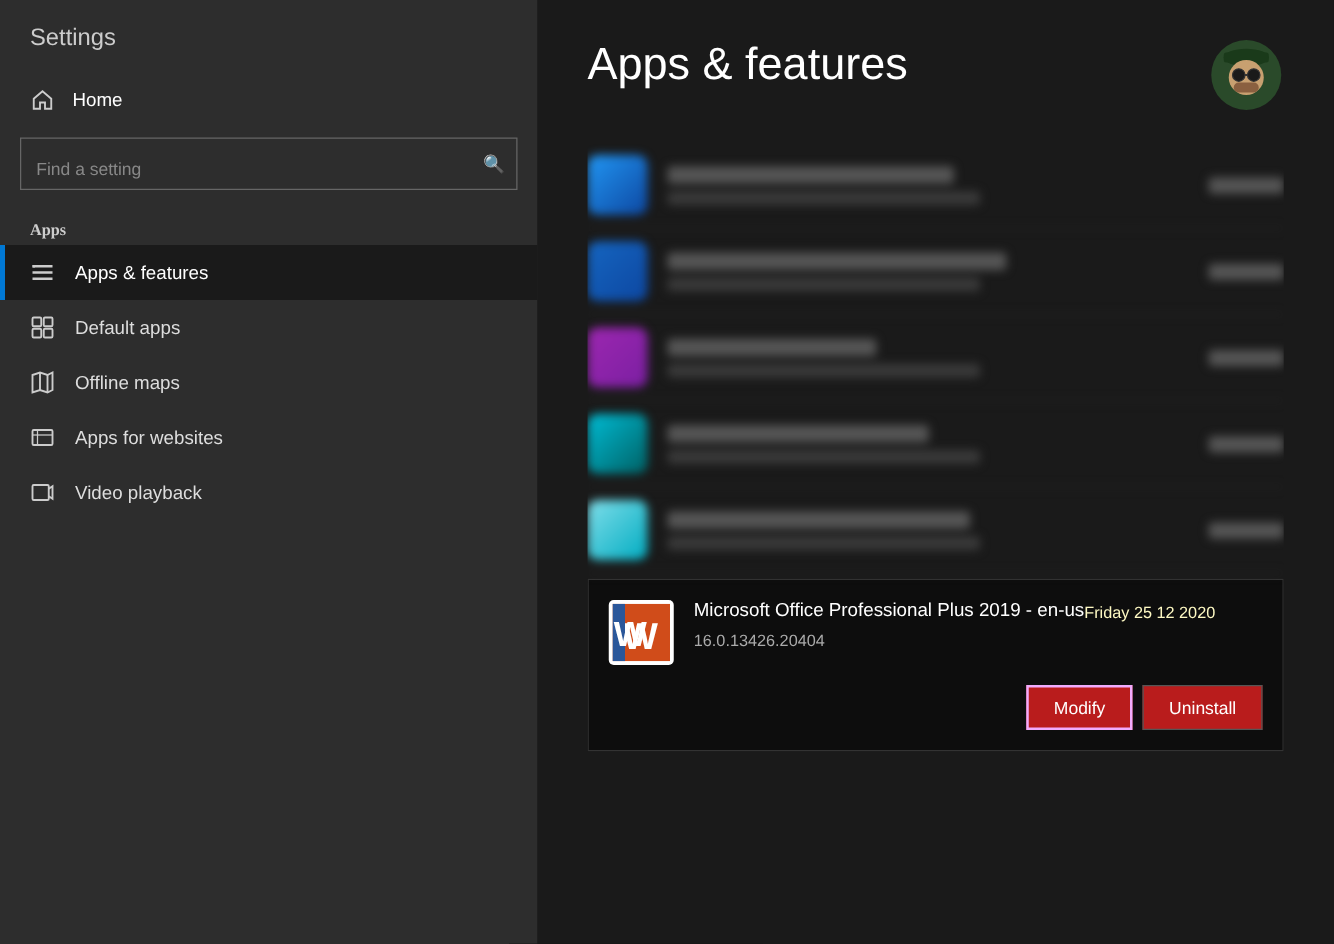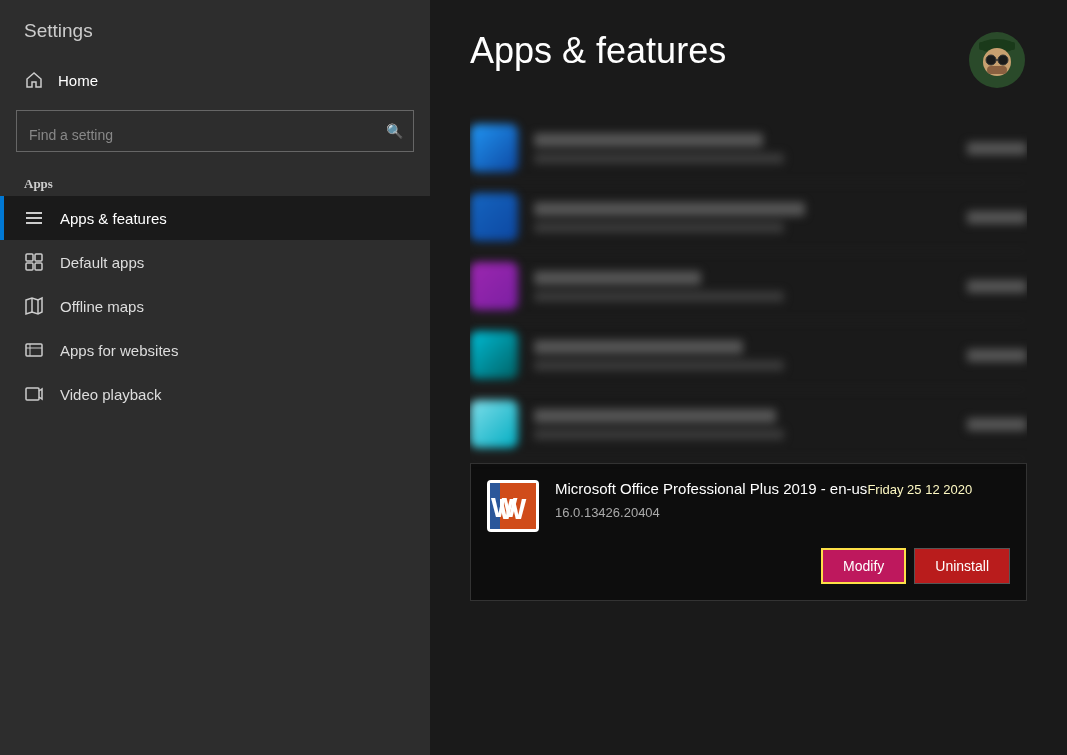--- a/index.html
+++ b/index.html
@@ -243,22 +243,22 @@
       padding: 8px 20px;
       font-size: 14px;
       cursor: pointer;
       border: 1px solid #555;
       background: #b91c1c;
       color: #fff;
       font-family: 'Segoe UI', Arial, sans-serif;
     }
 
     .btn-modify {
-      border: 2px solid #fde047;
-      background: #be185d;
+      border: 2px solid #f0abfc;
+      background: #b91c1c;
     }
 
     .btn-uninstall {
       border: 1px solid #555;
     }
 
     .app-top-row {
       display: flex;
       align-items: center;
       width: 100%;

